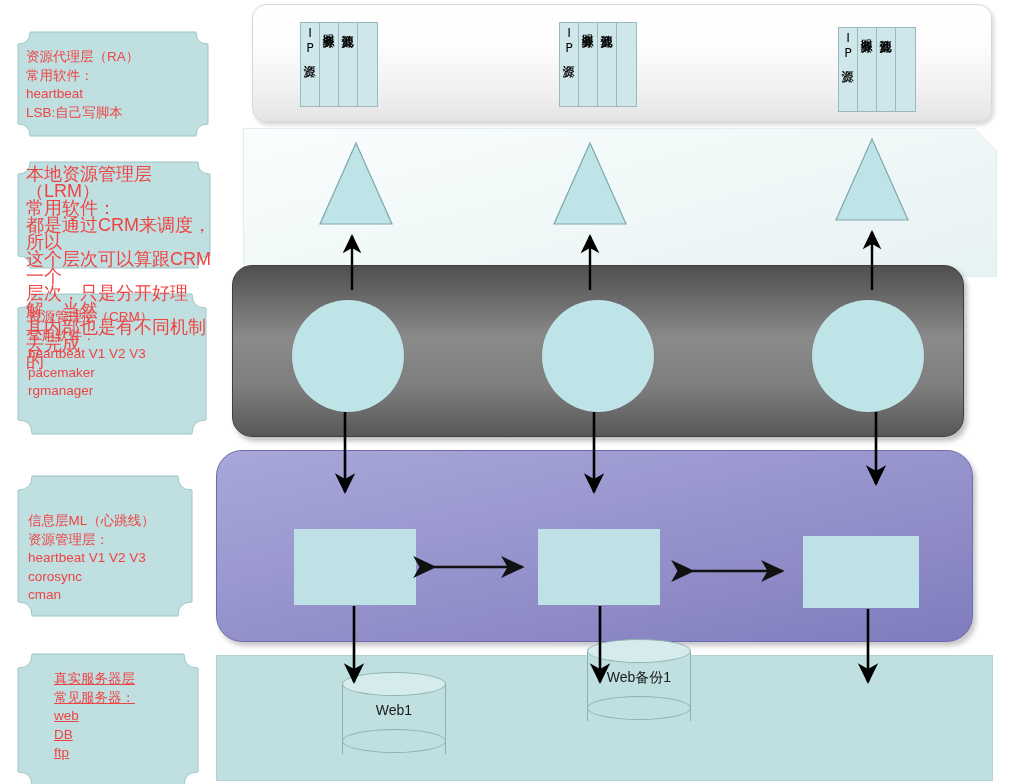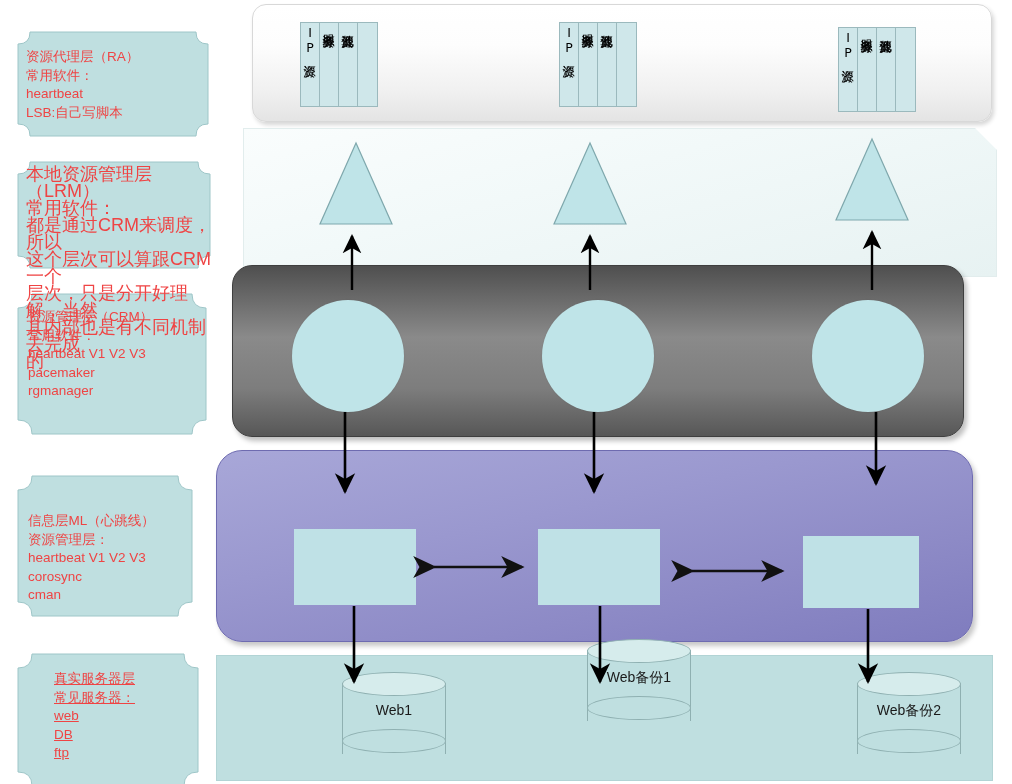--- a/index.html
+++ b/index.html
@@ -323,26 +323,20 @@
     <div class="bottom"></div>
     <div class="top"></div>
     <div class="label">Web1</div>
   </div>
   <div class="cyl" style="left:546px; top:639px;">
     <div class="body"></div>
     <div class="bottom"></div>
     <div class="top"></div>
     <div class="label">Web备份1</div>
   </div>
-  <div class="cyl" style="left:816px; top:672px;">
-    <div class="body"></div>
-    <div class="bottom"></div>
-    <div class="top"></div>
-    <div class="label">Web备份2</div>
-  </div>
 
   <svg id="connectors">
     <defs>
       <marker id="ah" markerWidth="9" markerHeight="9" refX="7.2" refY="4.5" orient="auto" markerUnits="strokeWidth">
         <path d="M0,0.6 L8,4.5 L0,8.4 L2.2,4.5 Z" fill="#000000"></path>
       </marker>
       <marker id="ahs" markerWidth="10" markerHeight="10" refX="8" refY="5" orient="auto" markerUnits="strokeWidth">
         <path d="M0,0.8 L9,5 L0,9.2 L2.4,5 Z" fill="#111111"></path>
       </marker>
     </defs>

